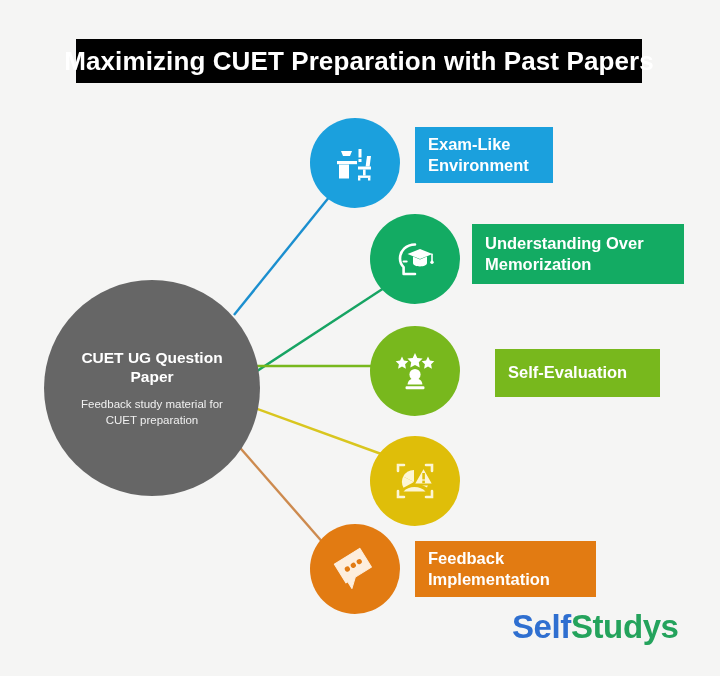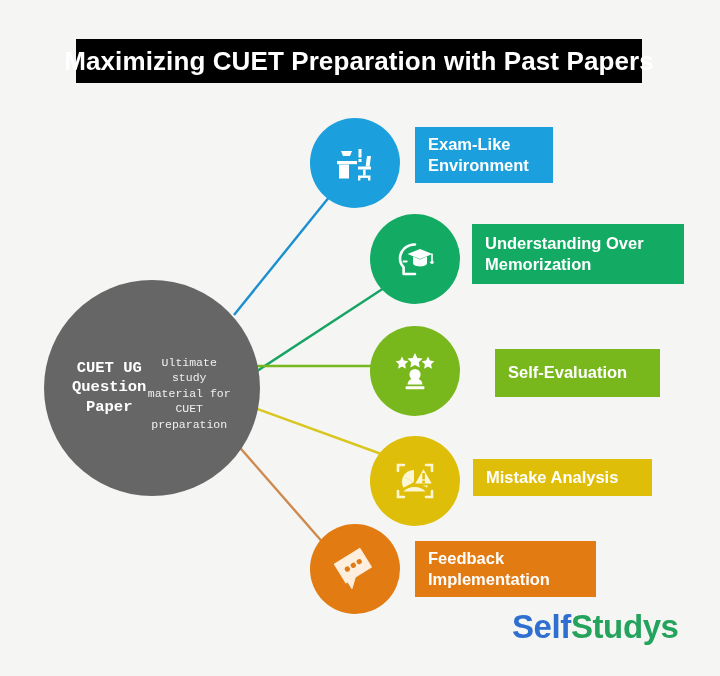--- a/index.html
+++ b/index.html
@@ -52,27 +52,26 @@
   
   .hub {
     position: absolute;
     left: 44px;
     top: 280px;
     width: 216px;
     height: 216px;
     border-radius: 50%;
     background: #666666;
     display: flex;
-    flex-direction: row;
+    flex-direction: column;
     align-items: center;
     justify-content: center;
     text-align: center;
     box-sizing: border-box;
     padding: 0 28px;
-    font-family: Liberation Mono, monospace;
   }
   .hub-title {
     color: #ffffff;
     font-size: 15.5px;
     font-weight: bold;
     line-height: 1.25;
   }
   .hub-sub {
     color: #f0f0f0;
     font-size: 11.5px;
@@ -146,21 +145,21 @@
   <svg id="connectors" viewBox="0 0 720 676">
     <line x1="234" y1="315" x2="330" y2="196" stroke="#1b8fcf" stroke-width="2.4"></line>
     <line x1="251" y1="375" x2="384" y2="288" stroke="#17a463" stroke-width="2.4"></line>
     <line x1="257" y1="366" x2="382" y2="366" stroke="#78b81d" stroke-width="2.4"></line>
     <line x1="252" y1="407" x2="384" y2="455" stroke="#d9c61f" stroke-width="2.4"></line>
     <line x1="235" y1="442" x2="325" y2="545" stroke="#cd8a4e" stroke-width="2.4"></line>
   </svg>
 
   <div class="hub">
     <div class="hub-title">CUET UG Question Paper</div>
-    <div class="hub-sub">Ultimate study material for CUET preparation</div>
+    <div class="hub-sub">Feedback study material for CUET preparation</div>
   </div>
 
   <div class="node-circle" style="left:310px; top:118px; width:90px; height:90px; background:#1ba0dd;">
     <span>
       <svg width="48" height="48" viewBox="0 0 48 48" fill="none">
 
         <path d="M10 12 L21 12 L19 17 L12 17 Z" fill="#ffffff"></path>
 
         <rect x="6" y="22" width="20" height="3.2" fill="#ffffff"></rect>
 
@@ -241,23 +240,20 @@
         <path d="M24 26 L13.2 20.6 A12 12 0 0 0 13.5 31.8 Z" fill="#fdf6d4"></path>
         <path d="M26.2 26 L37 21 A12 12 0 0 1 37 31.6 Z" fill="#fdf6d4"></path>
 
         <path d="M13.5 35.5 C16 32.6 20 31 24.5 31 C29 31 33 32.6 35.5 35.5 Z" fill="#fdf6d4"></path>
 
         <path d="M33.5 11 L43.5 28.5 L23.5 28.5 Z" fill="#fdf6d4" stroke="#dfbe09" stroke-width="2.2" stroke-linejoin="round"></path>
         <rect x="32.3" y="17" width="2.6" height="6.4" fill="#dfbe09"></rect>
         <rect x="32.3" y="24.6" width="2.6" height="2.5" fill="#dfbe09"></rect>
       </svg>
     </span>
-  </div>
-  <div class="node-label" style="left:473px; top:459px; width:179px; height:37px; background:#dfbe09;">
-    <span>Mistake Analysis</span>
   </div>
 
   <div class="node-circle" style="left:310px; top:524px; width:90px; height:90px; background:#e27b12;">
     <span>
       <svg width="52" height="52" viewBox="0 0 52 52" fill="none">
         <g transform="rotate(-32 26 26)">
 
           <path d="M11 11 L41 11 L41 33 L22 33 L13 41 L13 33 L11 33 Z" fill="#fdeedd" stroke="#fdeedd" stroke-width="1" stroke-linejoin="round"></path>
 
           <circle cx="19.5" cy="22" r="2.6" fill="#e27b12"></circle>

